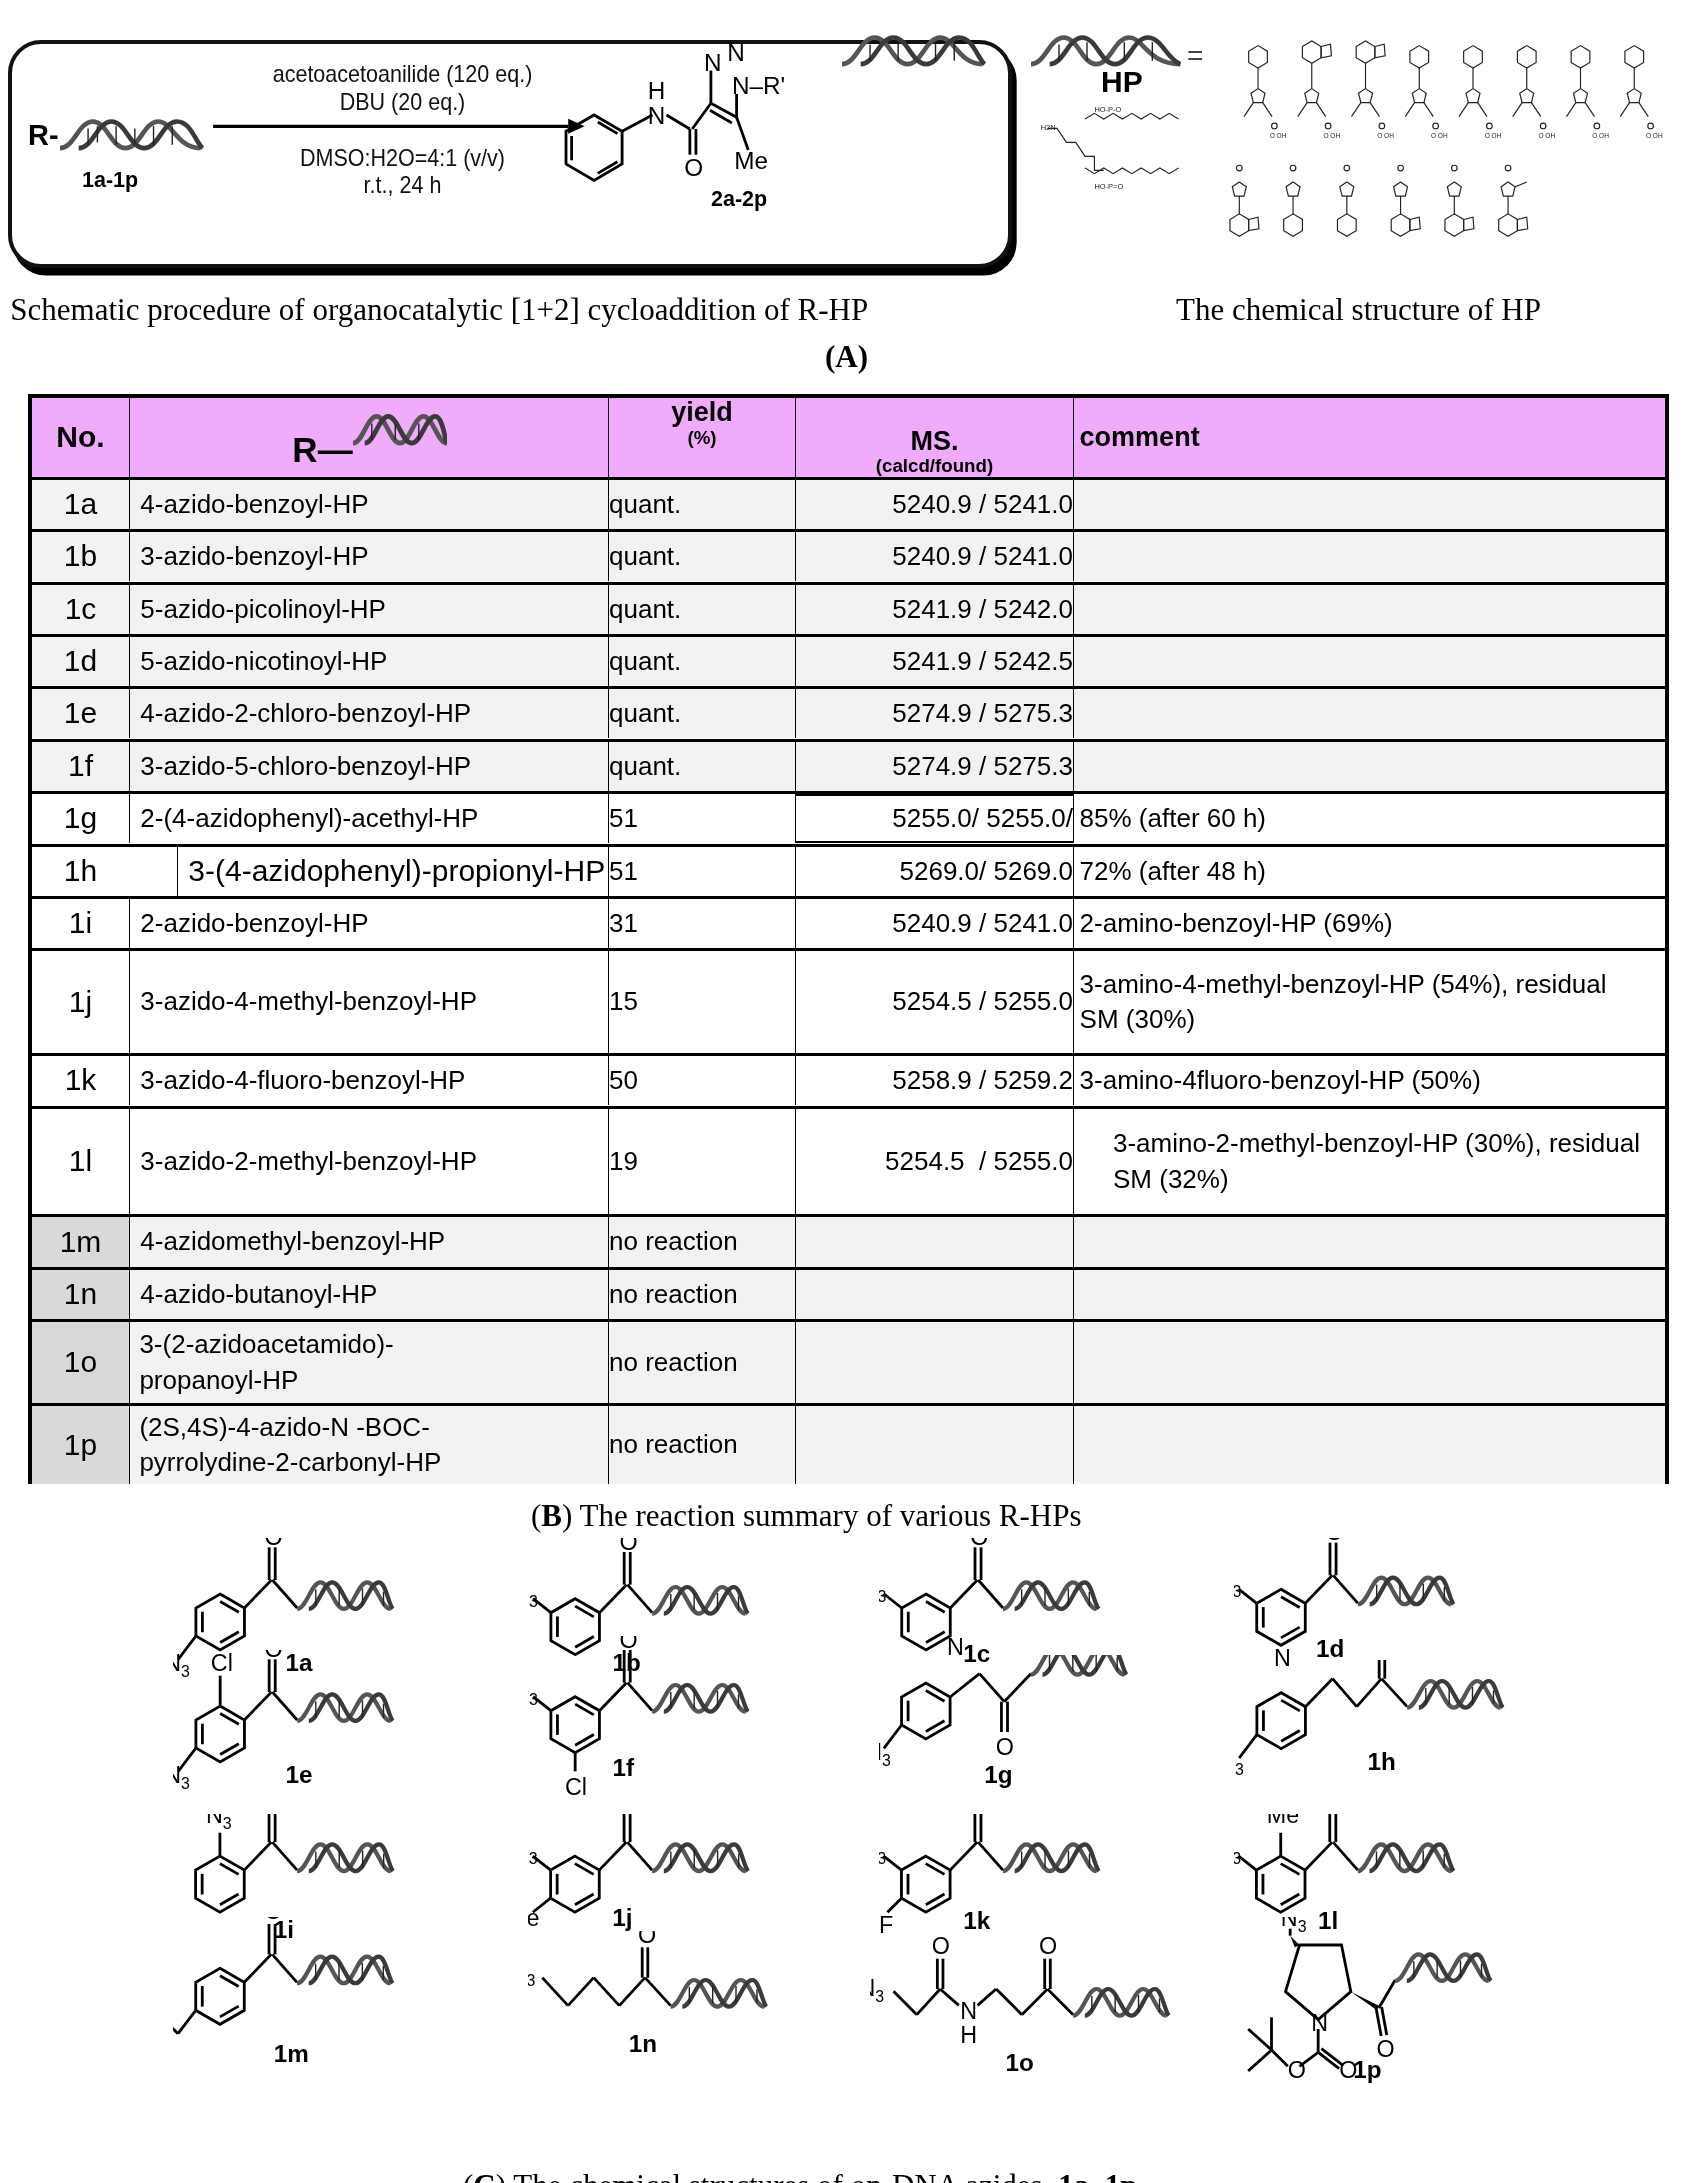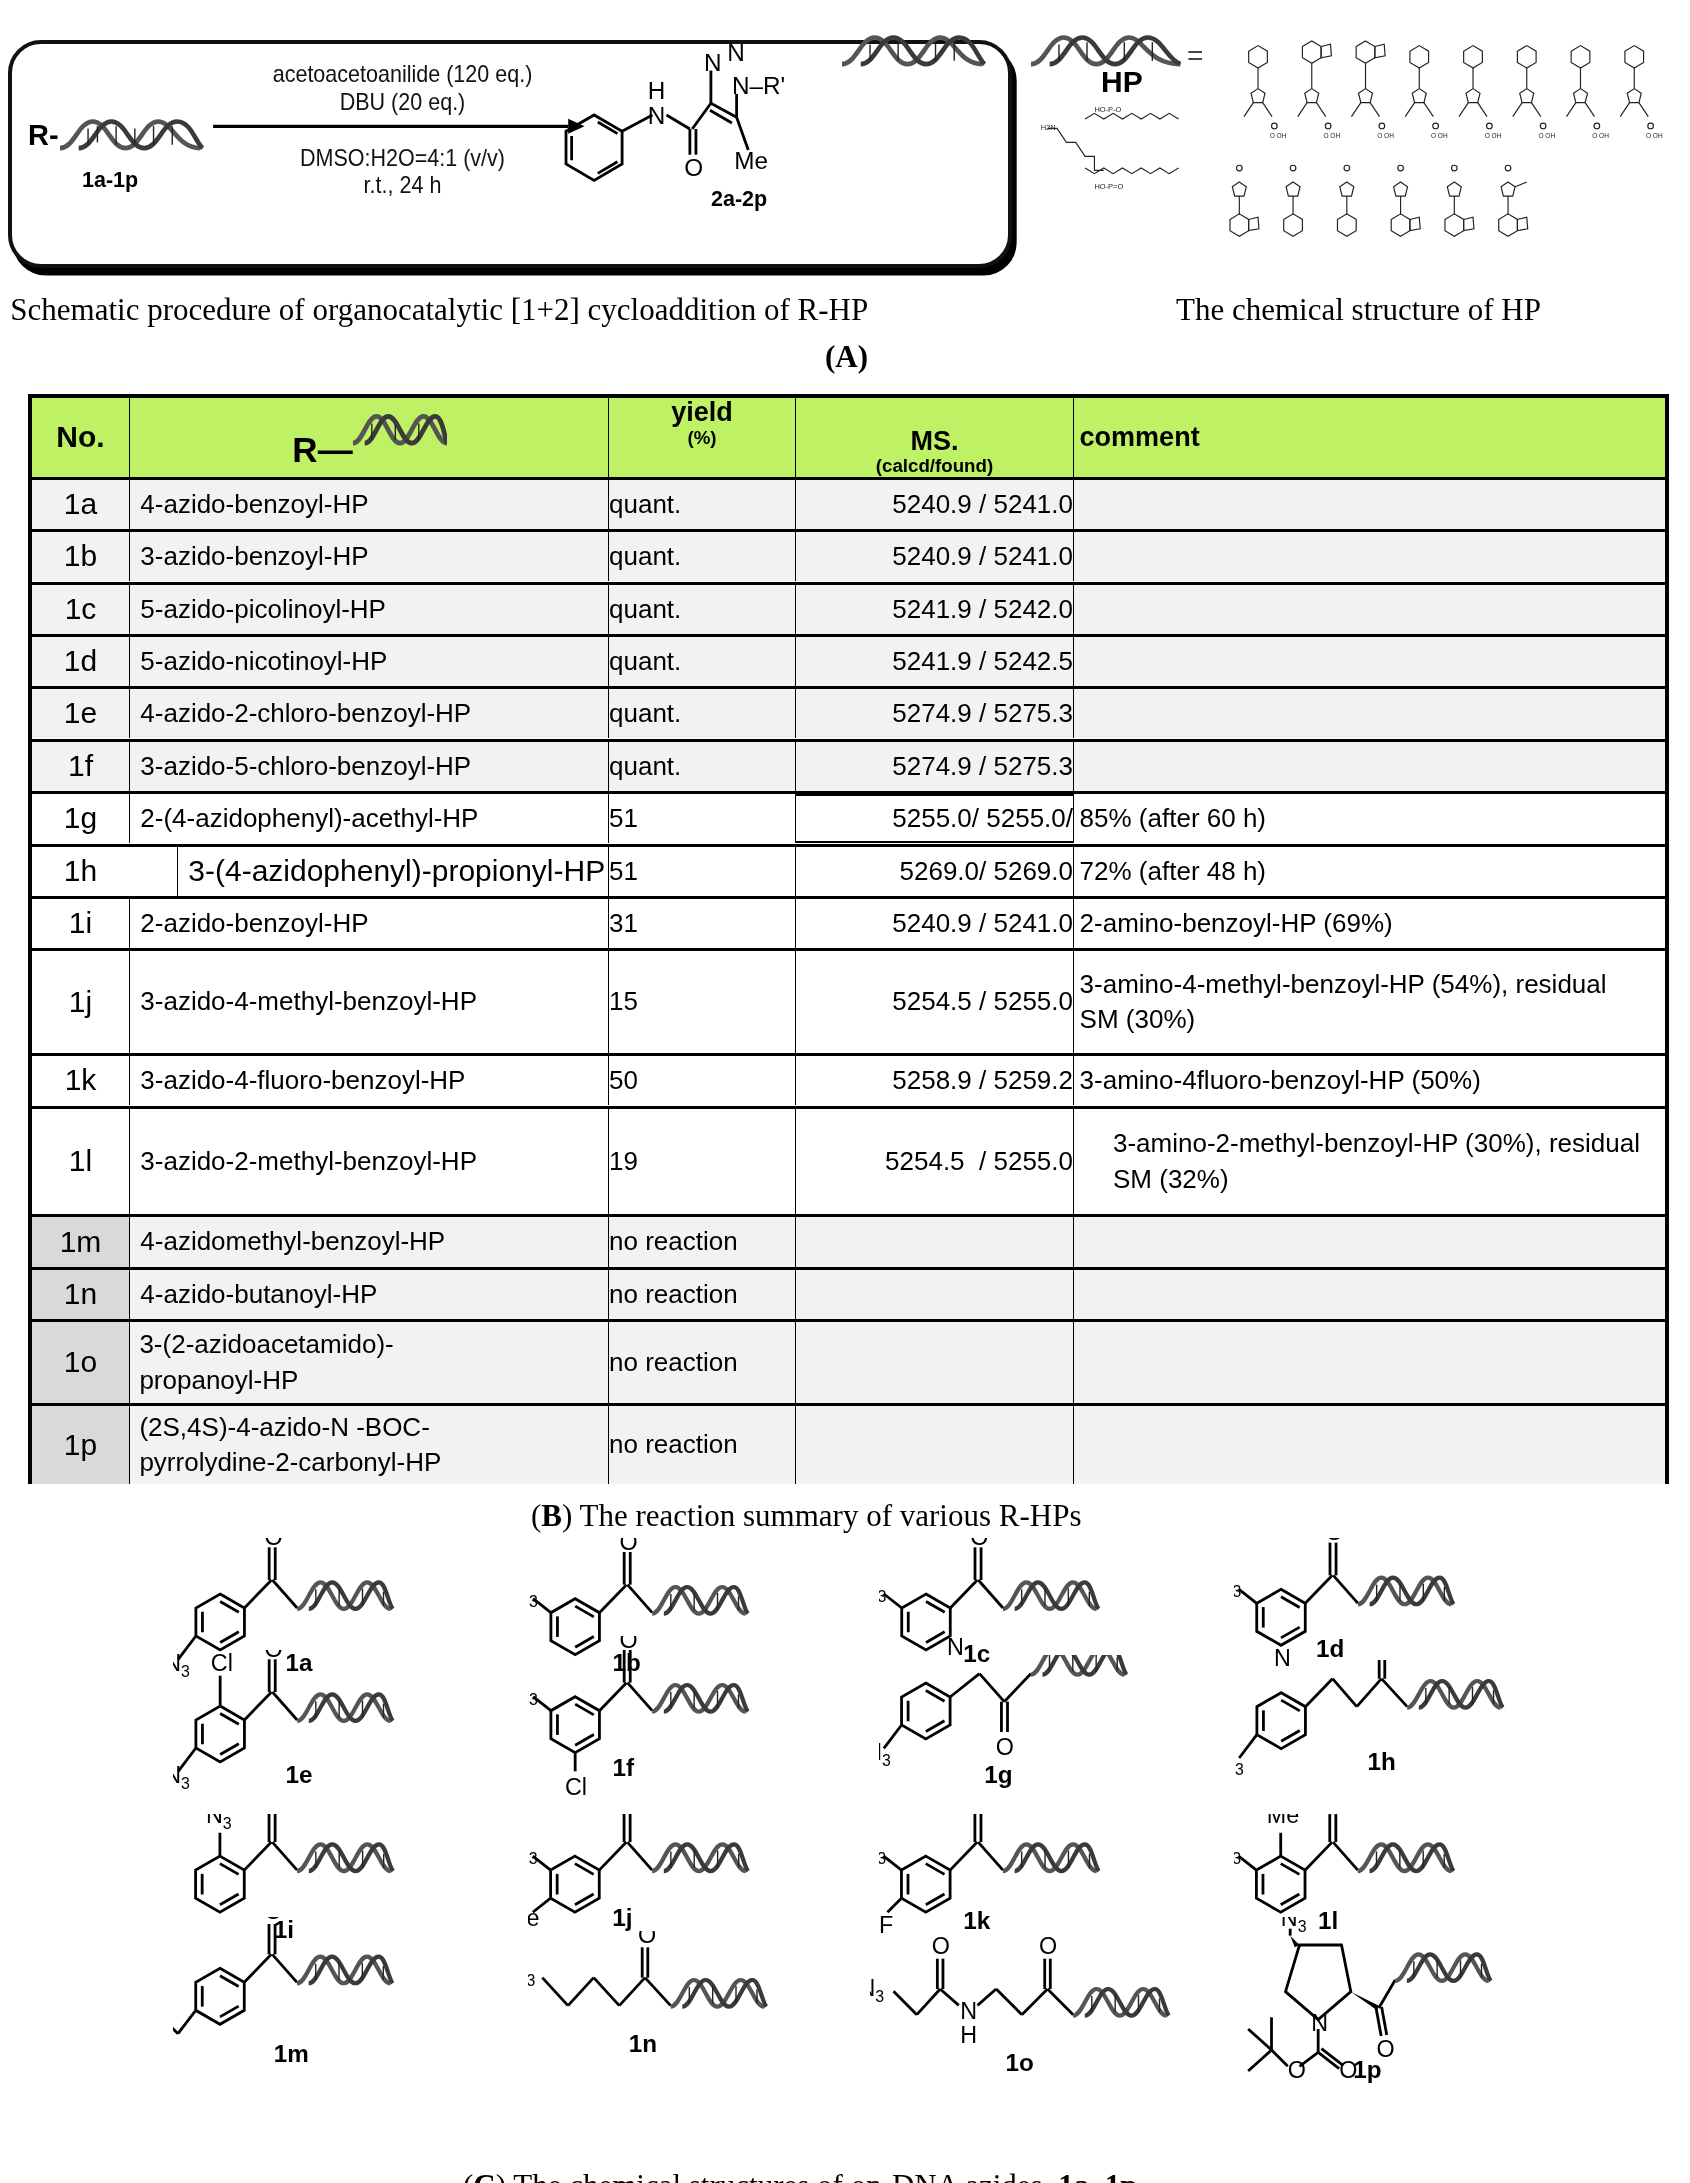--- a/index.html
+++ b/index.html
@@ -22,21 +22,21 @@
   
   .tbl { left:28px; top:394px; width:1641px; border:4.2px solid #000; box-sizing:border-box; }
   .row { position:absolute; left:0; width:100%; box-sizing:border-box; border-top:3.7px solid #000; }
   .cell { position:absolute; top:0; bottom:0; box-sizing:border-box; display:flex; align-items:center; font-size:26px; line-height:1.35; border-left:1.9px solid #000; }
   .cell.first { border-left:none; }
   .c-no { left:0; width:97px; justify-content:center; font-size:30px; }
   .c-r { left:97px; width:480px; padding-left:10.3px; }
   .c-y { left:576px; width:187px; }
   .c-ms { left:763px; width:278px; justify-content:flex-end; }
   .c-cm { left:1041px; width:597px; padding-left:5.6px; }
-  .hdr { background:#bef264; }
+  .hdr { background:#f0abfc; }
   .hdr .cell { font-weight:bold; }
   .shade { background:#f2f2f2; }
   .white { background:#ffffff; }
   .no-dark { background:#d9d9d9; }
   .mol text { font-family:"Liberation Sans", sans-serif; }
 </style>
 </head>
 <body>
 
 <div class="abs scheme-box"></div>

